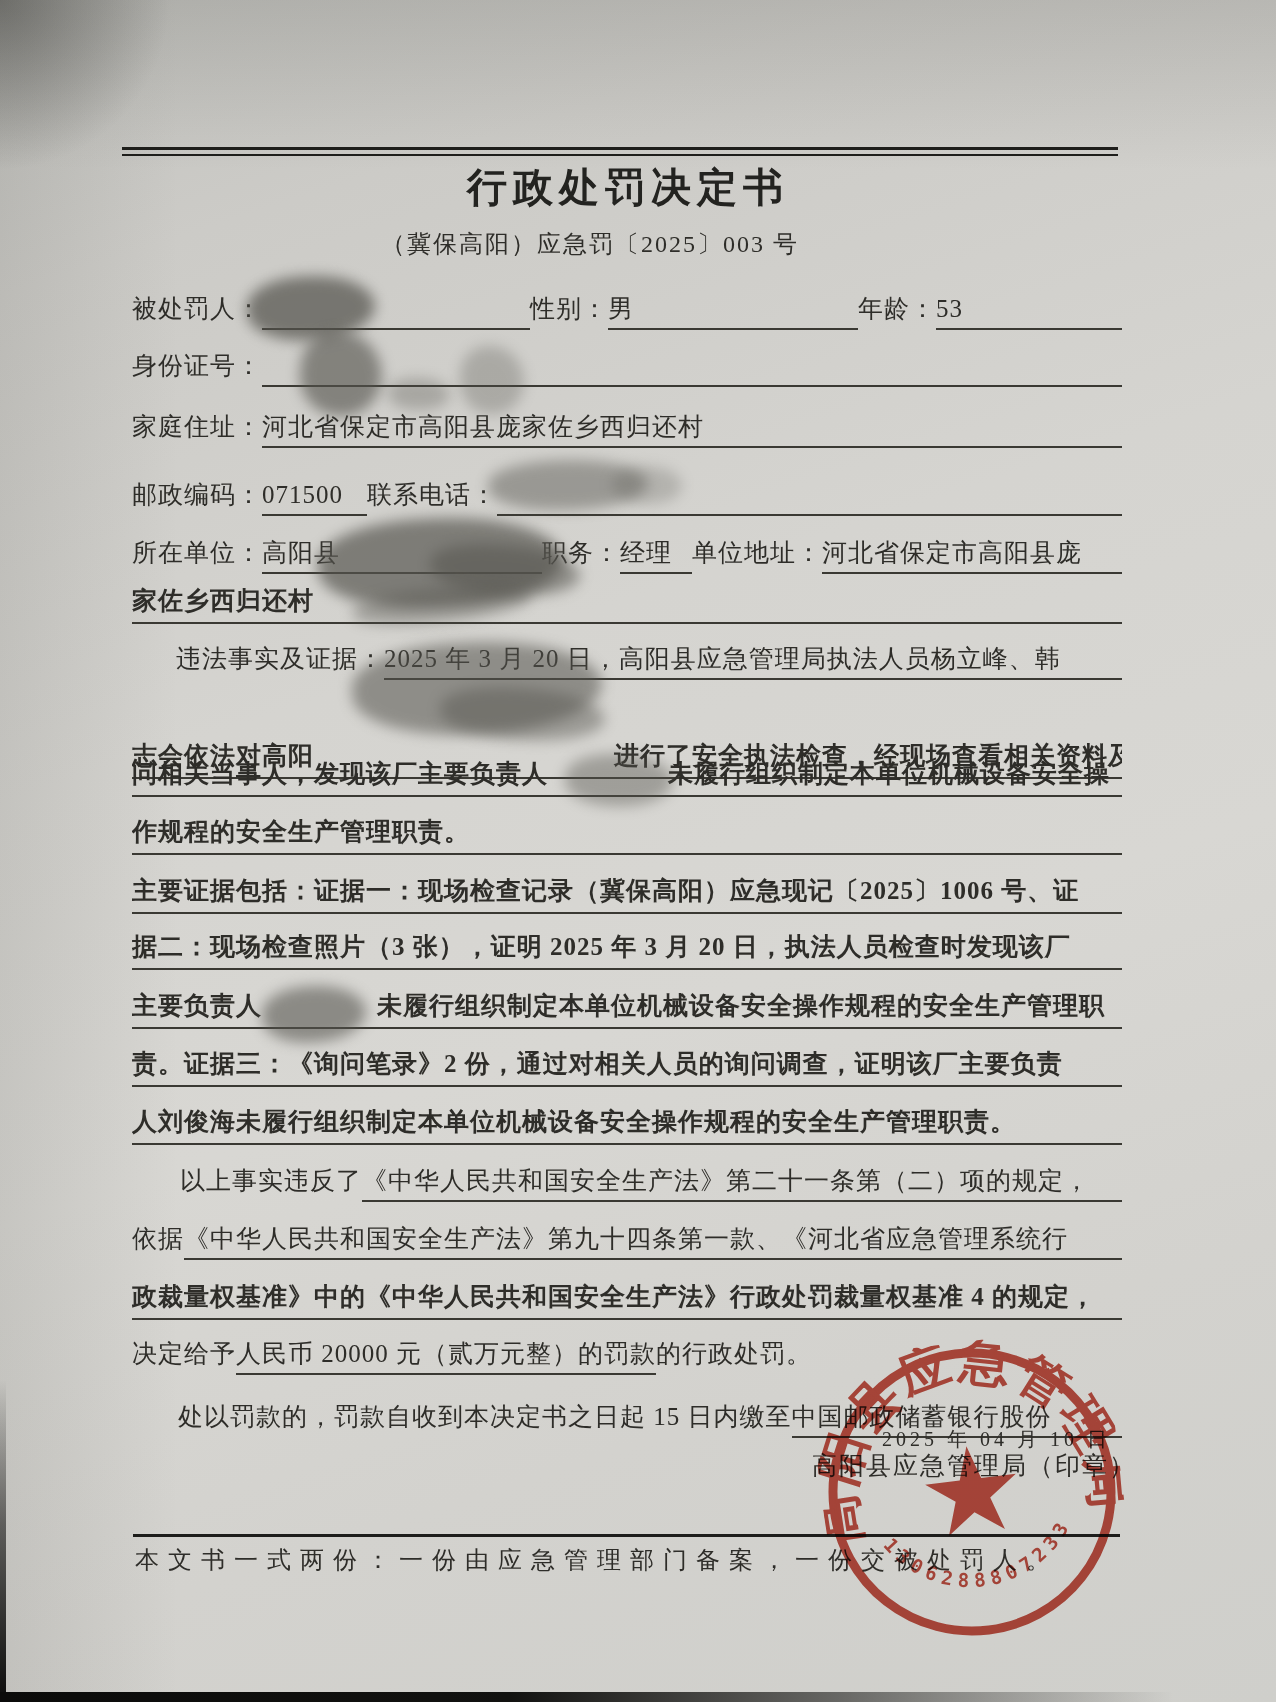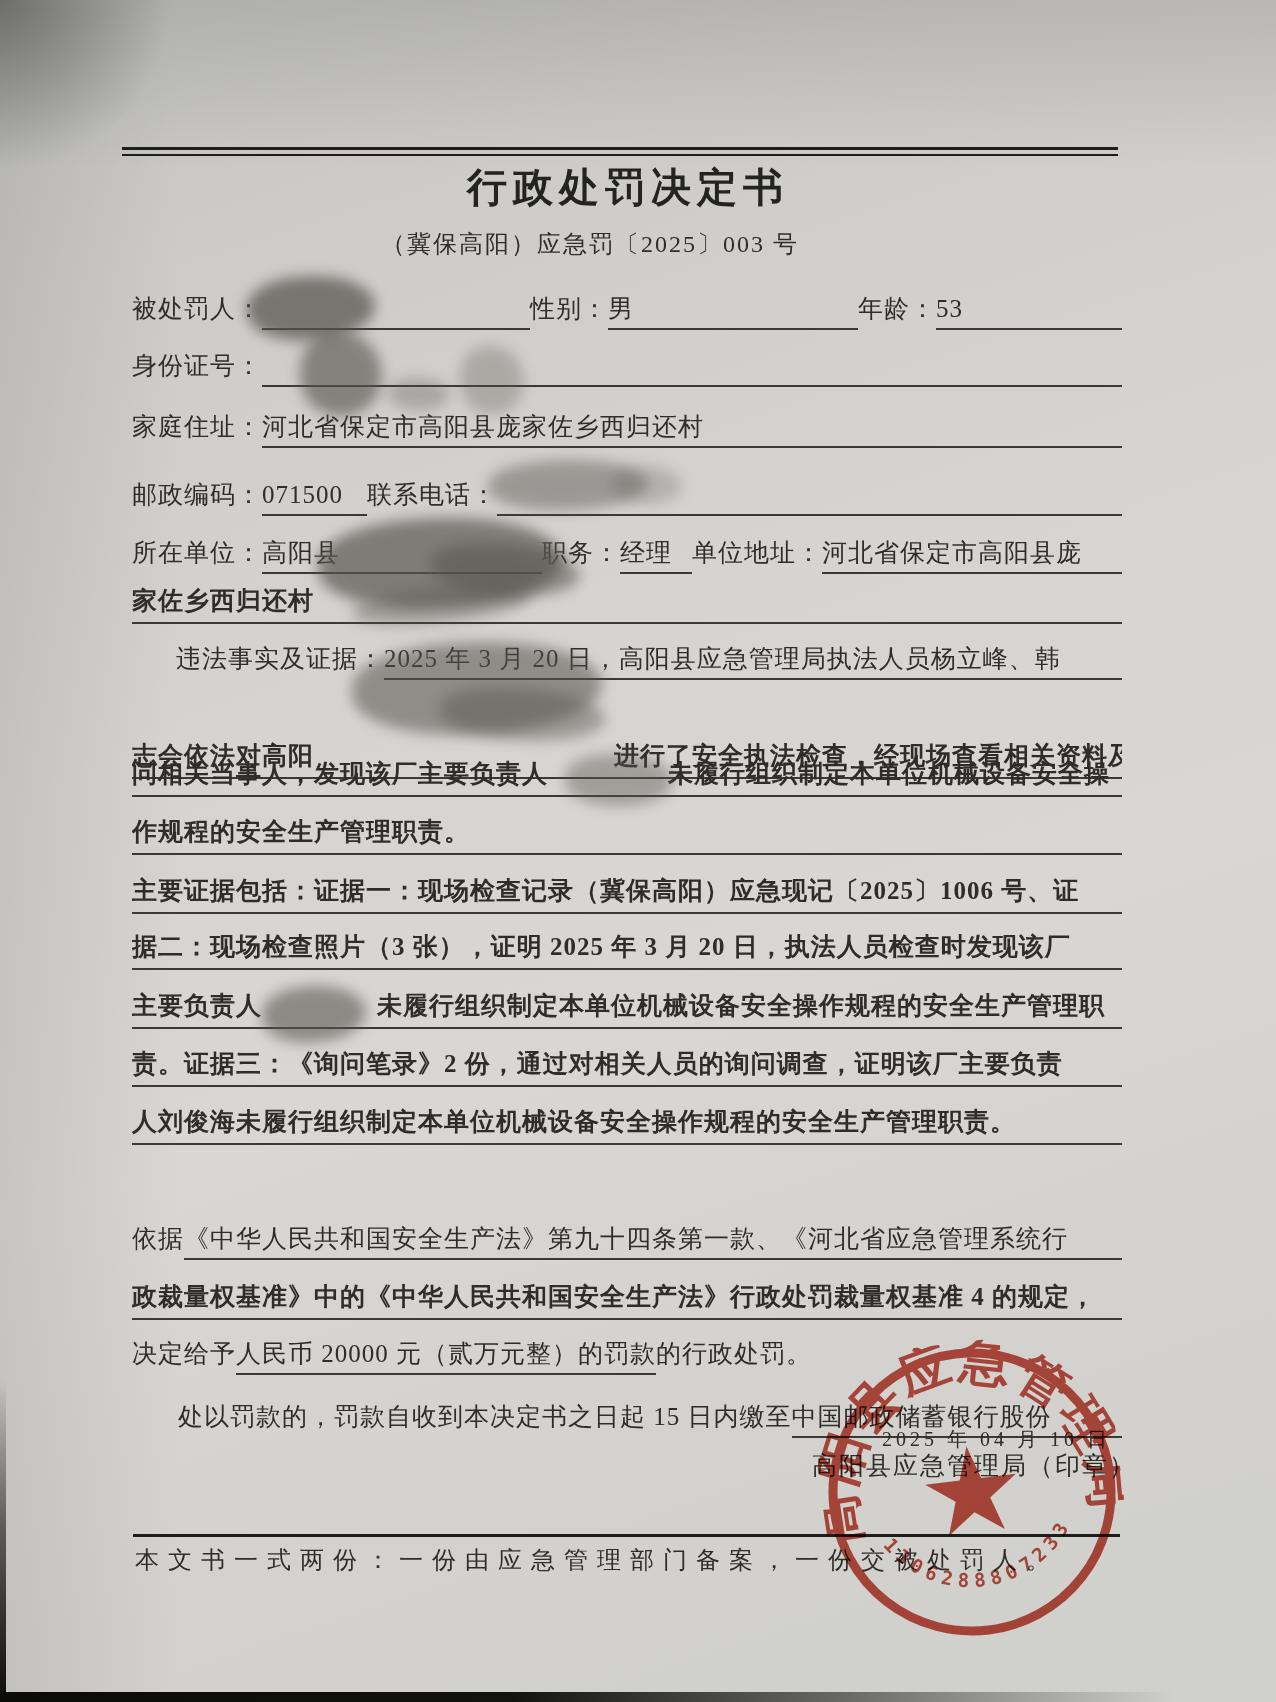--- a/index.html
+++ b/index.html
@@ -123,20 +123,25 @@
     <span class="gap" style="width:115px"></span>
     <span>未履行组织制定本单位机械设备安全操作规程的安全生产管理职</span>
   </div>
   <div class="row ufull" style="top:1043px">
     <span>责。证据三：《询问笔录》2 份，通过对相关人员的询问调查，证明该厂主要负责</span>
   </div>
   <div class="row ufull" style="top:1101px">
     <span>人刘俊海未履行组织制定本单位机械设备安全操作规程的安全生产管理职责。</span>
   </div>
 
+  <div class="row" style="top:1160px">
+    <span class="ind" style="width:48px"></span>
+    <span class="lab">以上事实违反了</span>
+    <span class="u fx">《中华人民共和国安全生产法》第二十一条第（二）项的规定，</span>
+  </div>
   <div class="row" style="top:1218px">
     <span class="lab">依据</span>
     <span class="u fx">《中华人民共和国安全生产法》第九十四条第一款、《河北省应急管理系统行</span>
   </div>
   <div class="row ufull" style="top:1276px">
     <span>政裁量权基准》中的《中华人民共和国安全生产法》行政处罚裁量权基准 4 的规定，</span>
   </div>
   <div class="row" style="top:1333px">
     <span class="lab">决定给予</span>
     <span class="u" style="">人民币 20000 元（贰万元整）的罚款</span>

